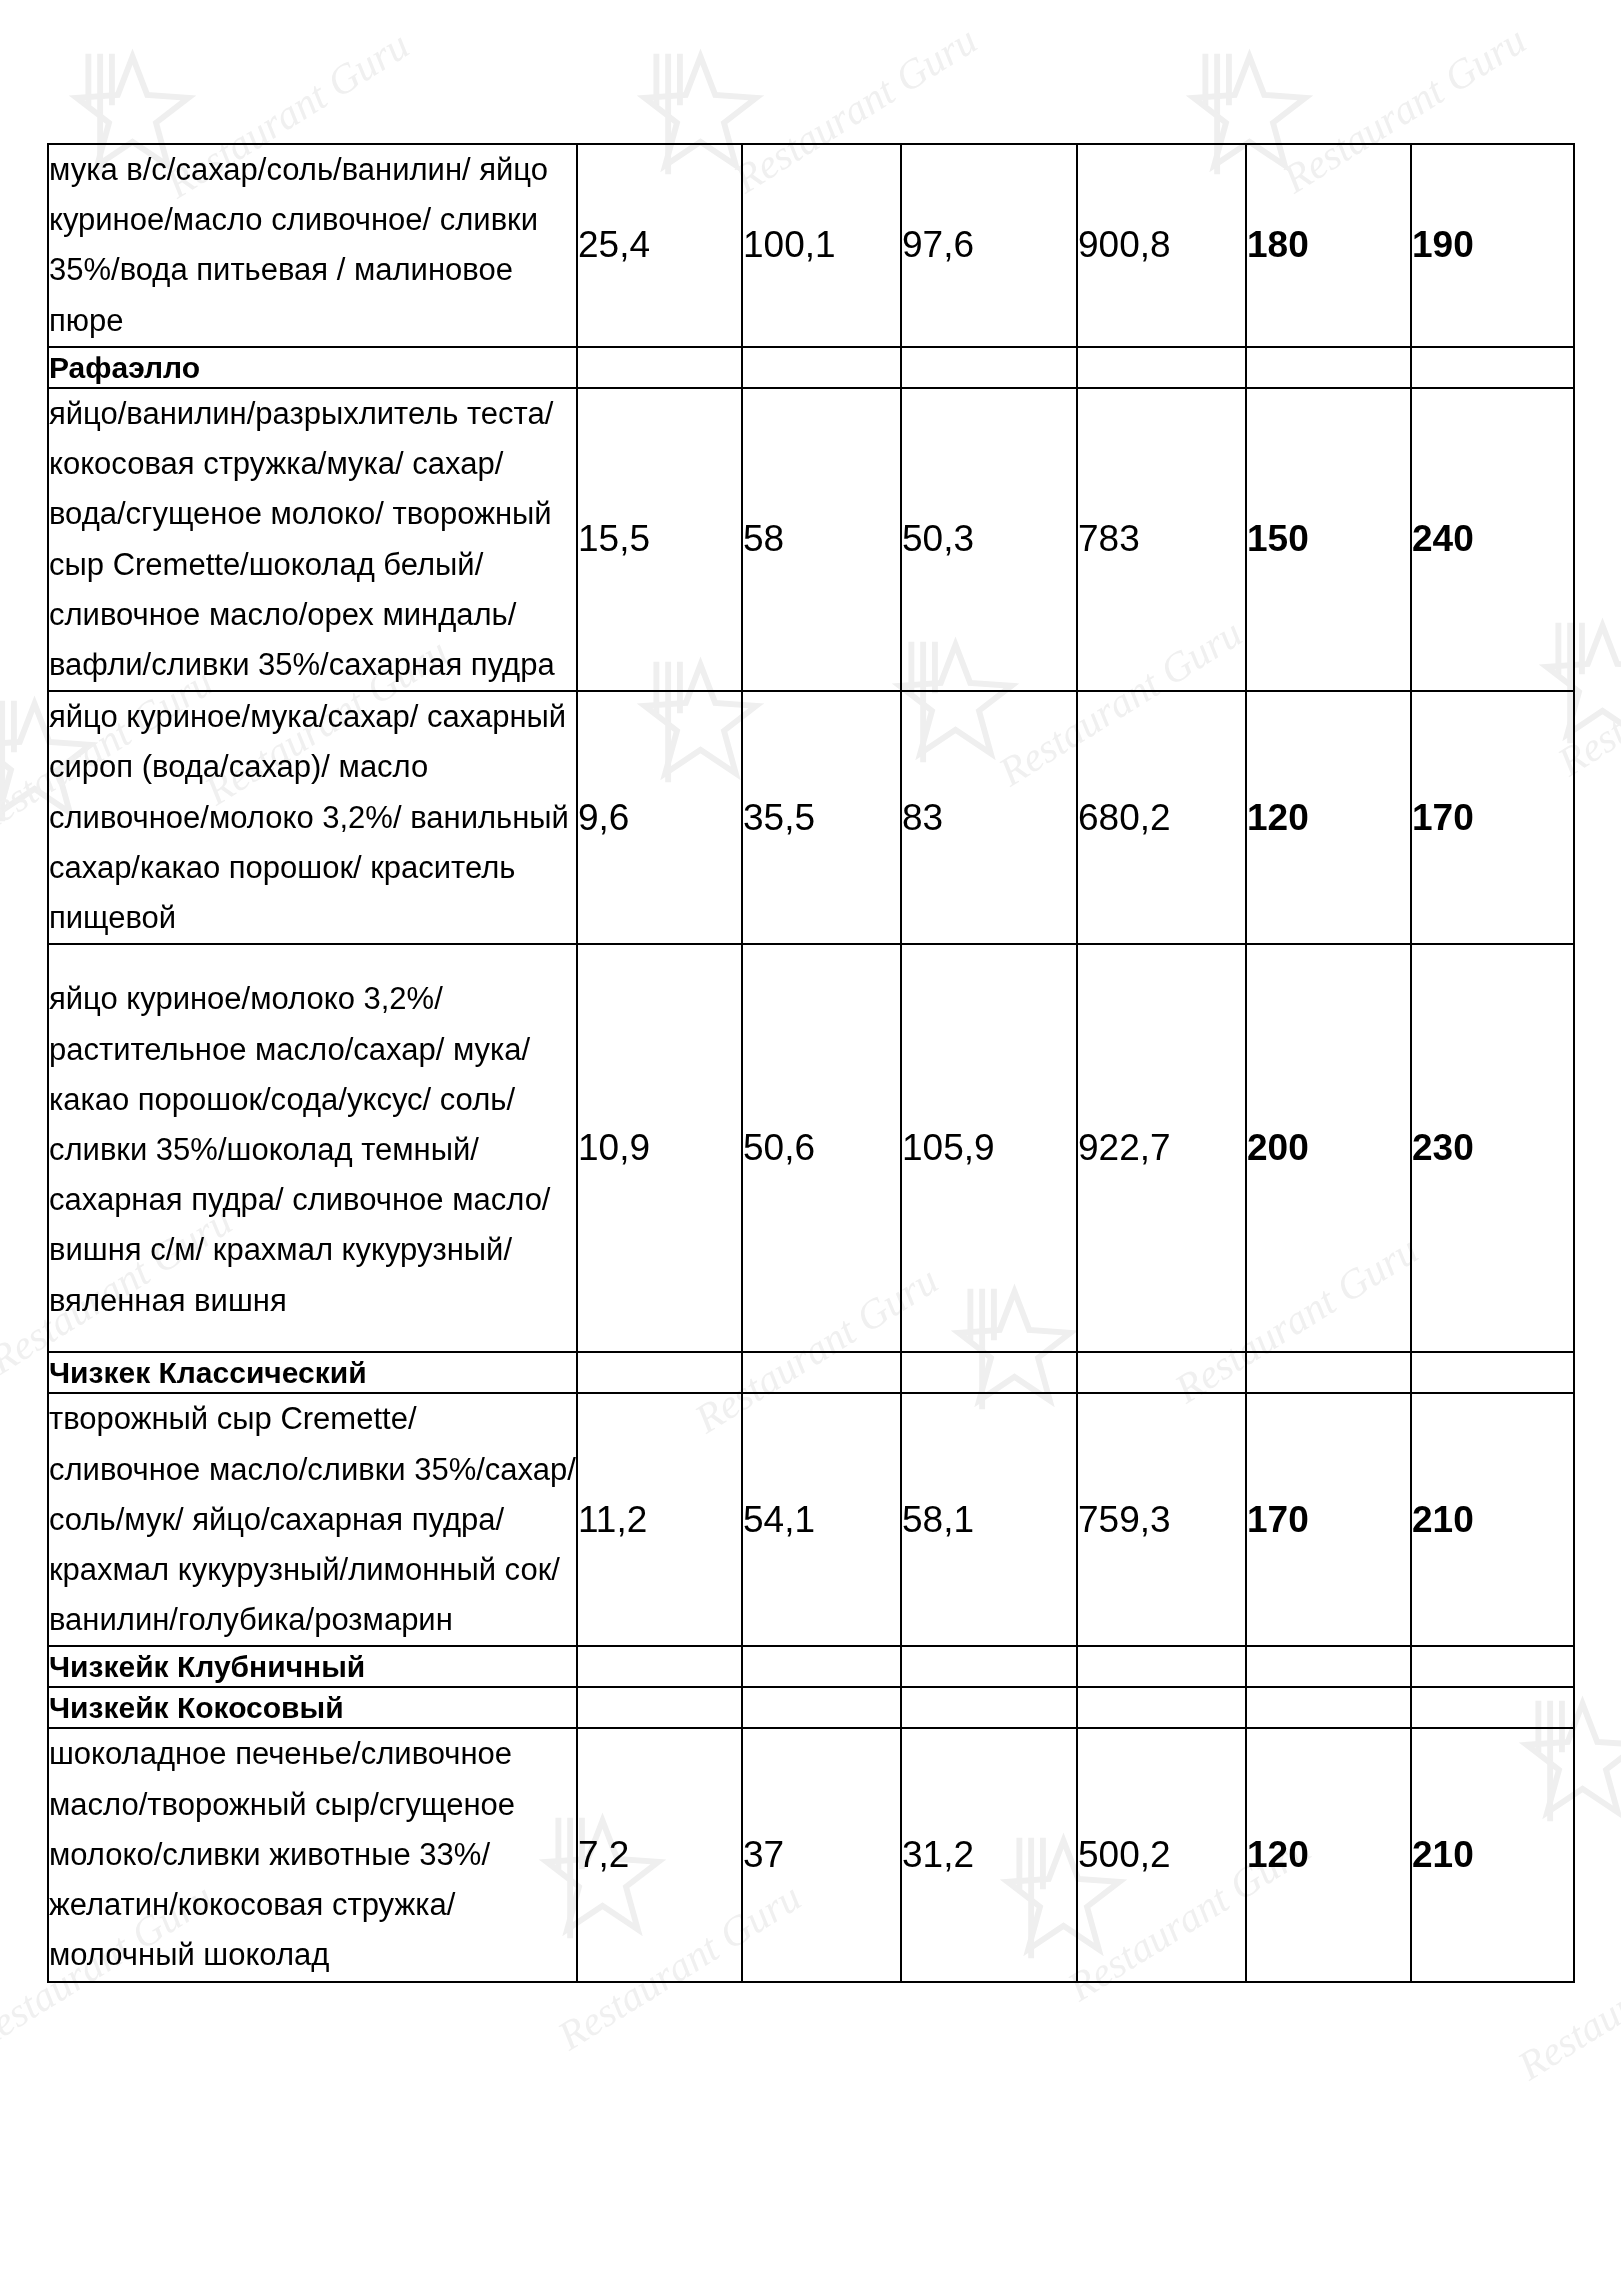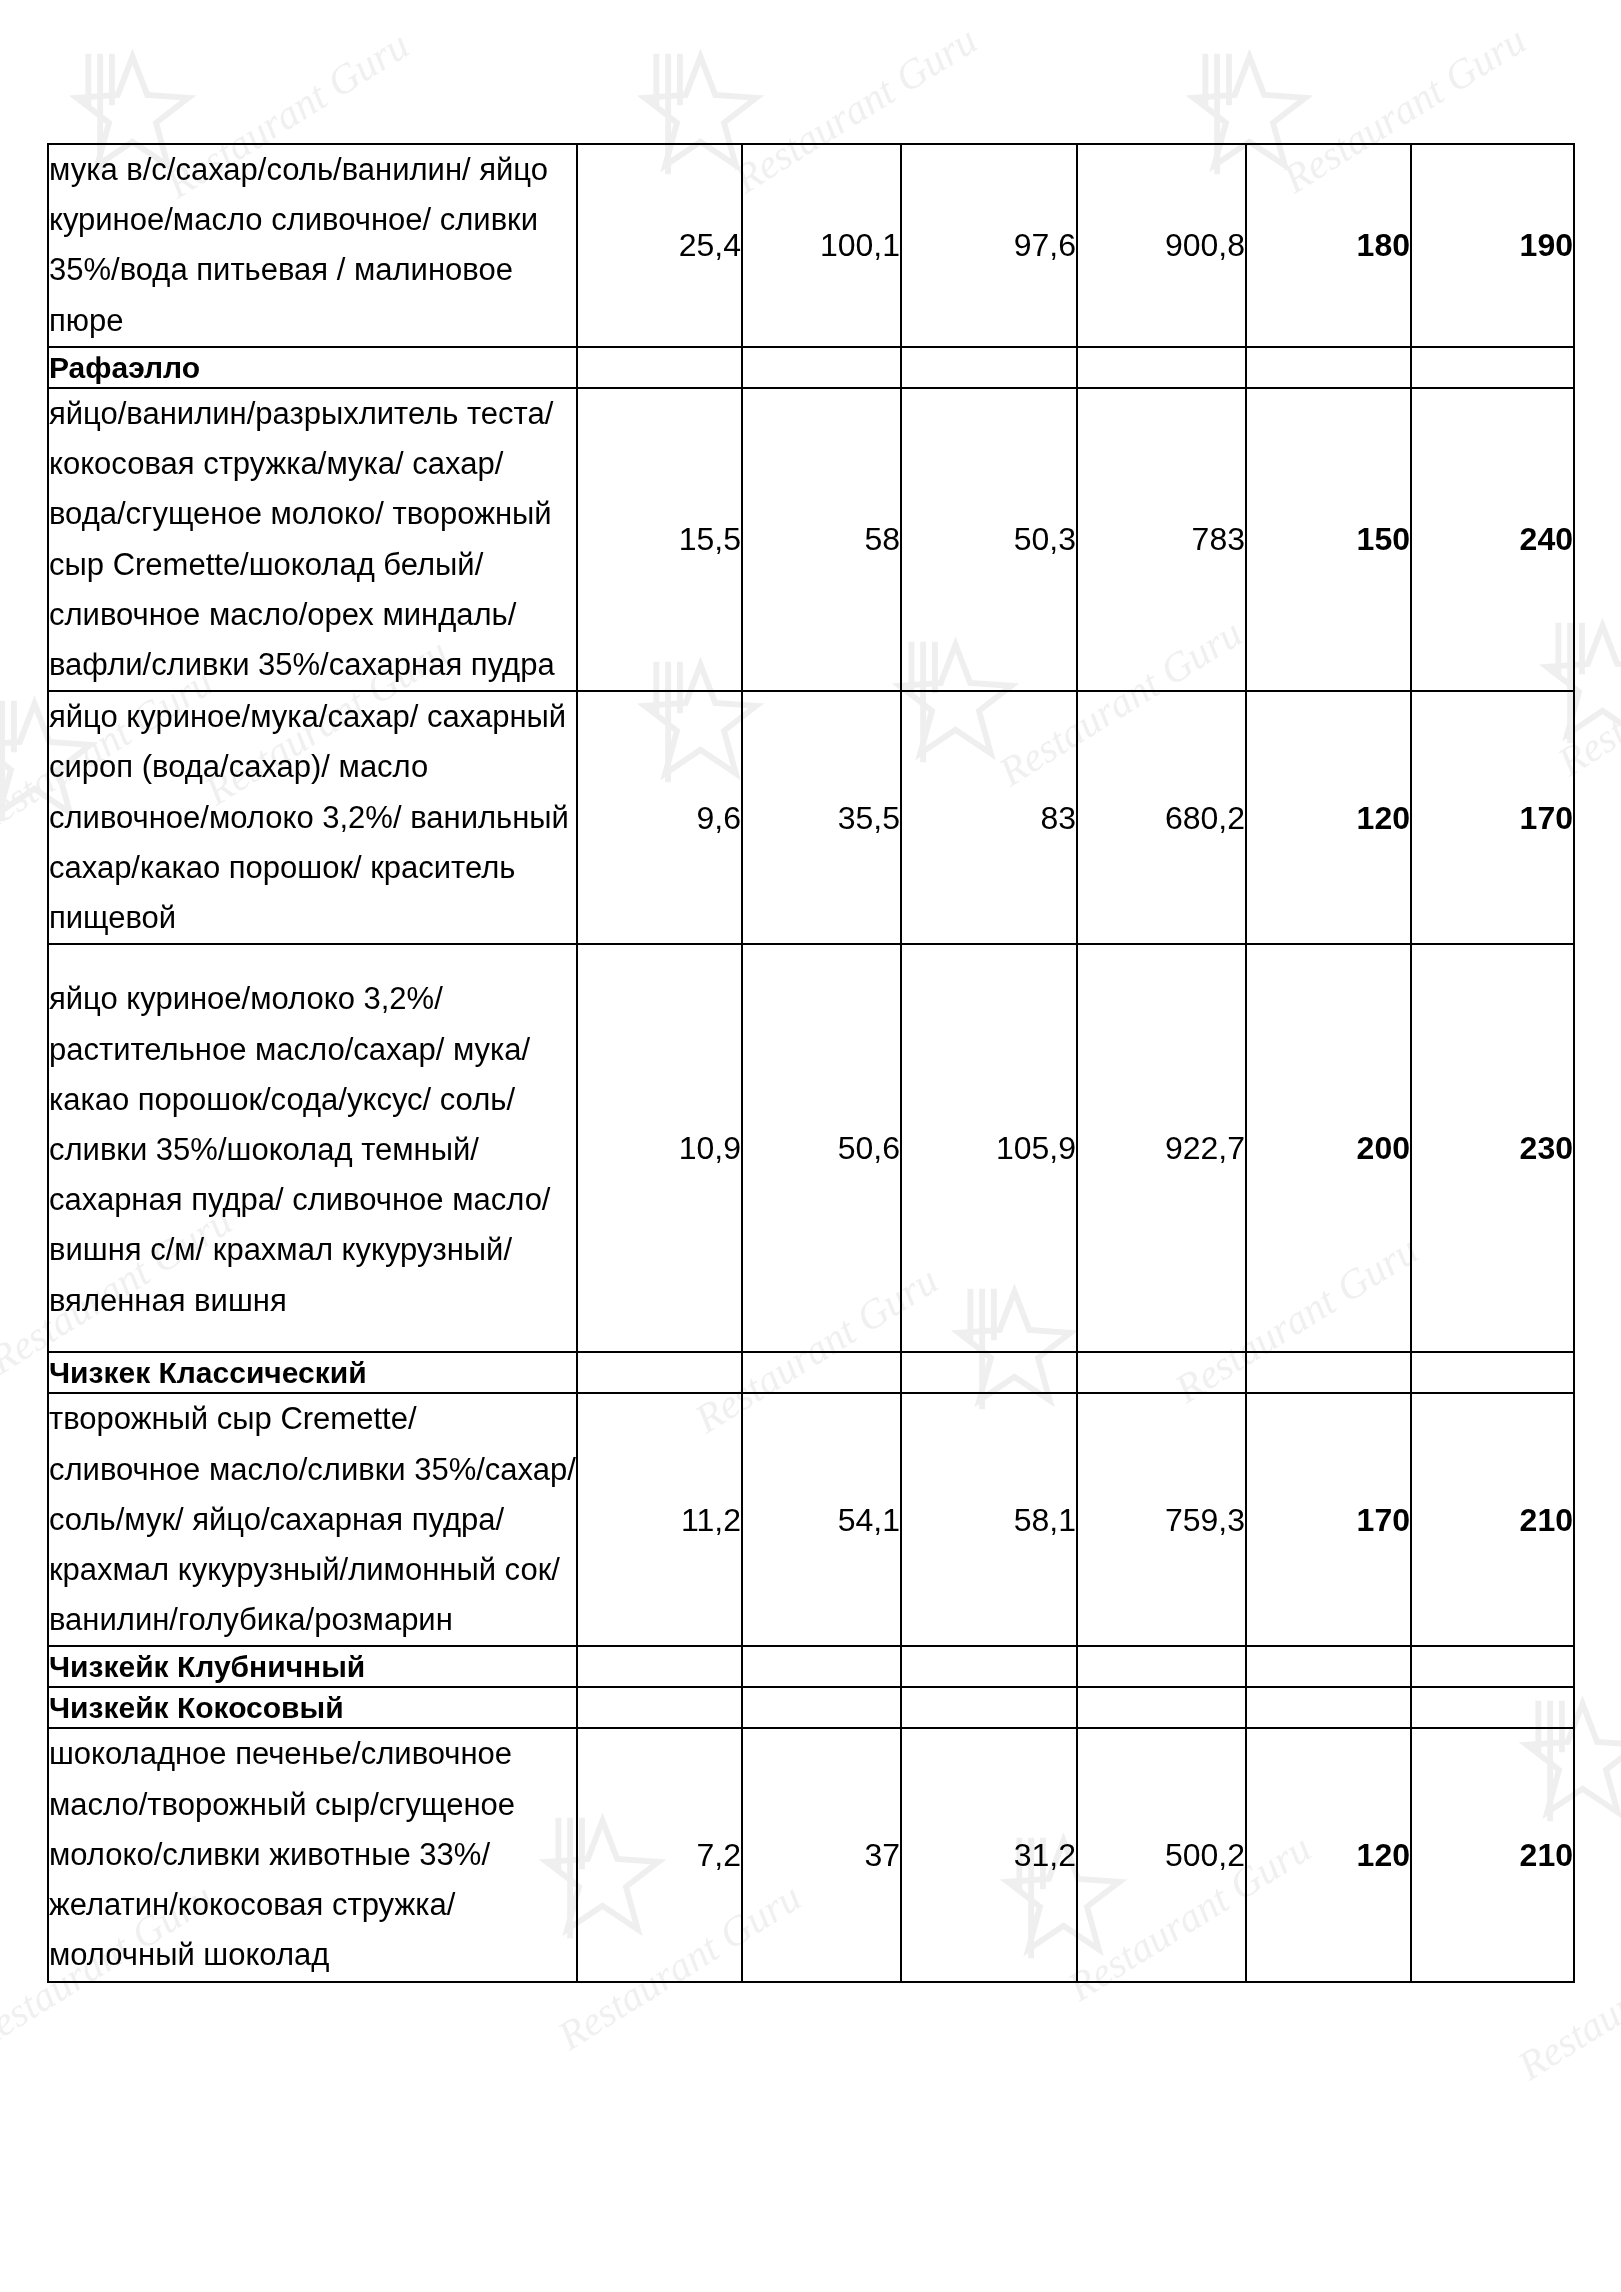--- a/index.html
+++ b/index.html
@@ -77,22 +77,22 @@
     vertical-align: top;
   }
   td.section {
     padding: 7.8px 13.7px 9.8px 13.7px;
     font-size: 30px;
     font-weight: bold;
     line-height: 1.3;
     text-align: left;
   }
   td.num {
-    text-align: right;
-    font-size: 32px;
+    text-align: left;
+    font-size: 37px;
     line-height: 1.2;
     margin-left: 24px;
   }
   td.num.strong {
     font-weight: bold;
   }
   td.blank { }
 </style>
 </head>
 <body>

